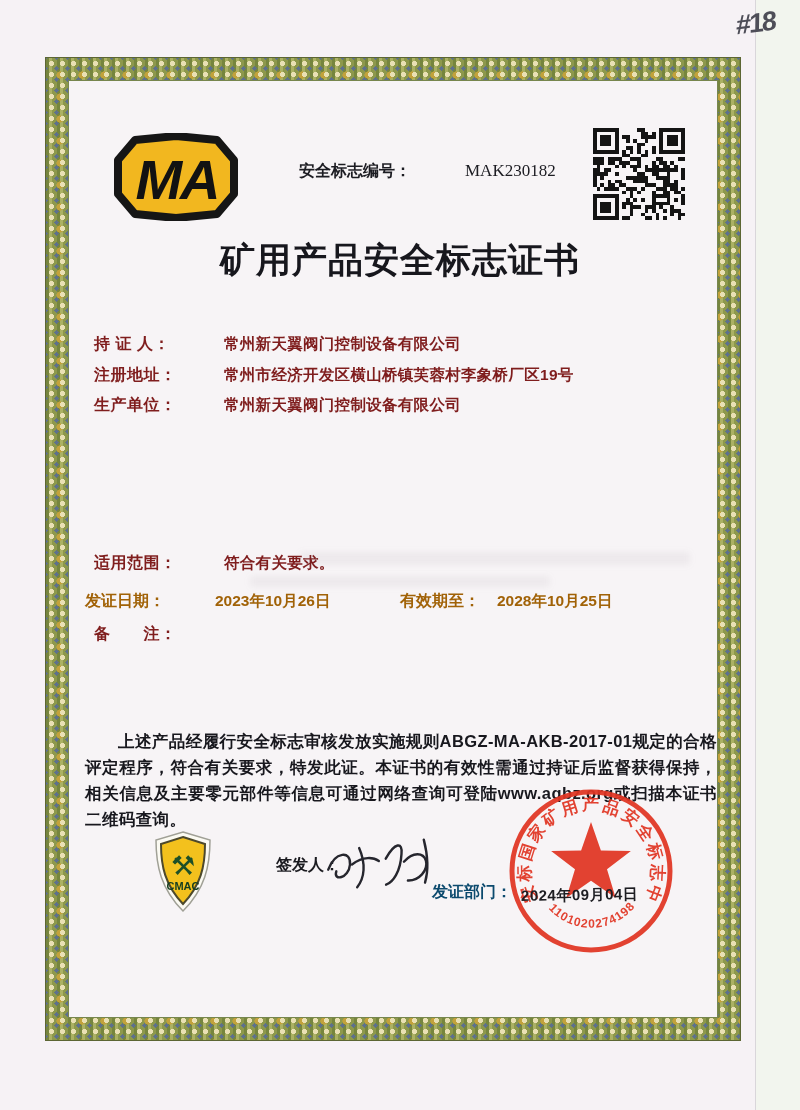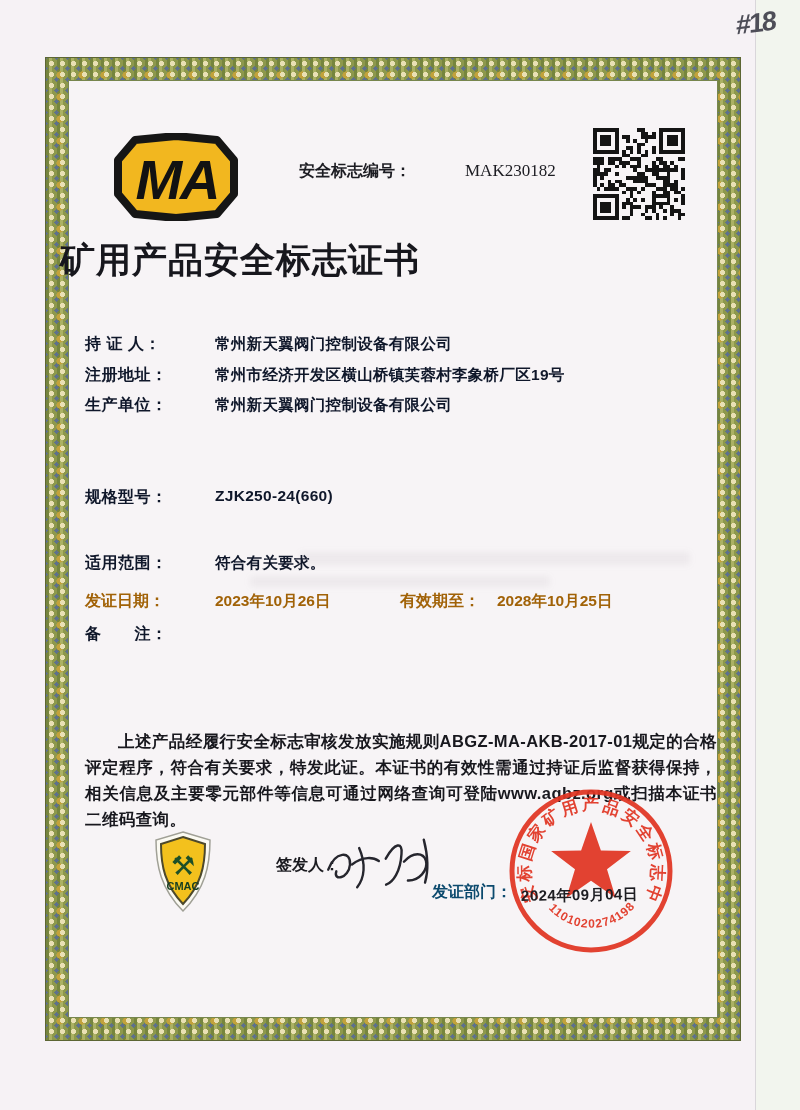--- a/index.html
+++ b/index.html
@@ -20,24 +20,24 @@
              repeating-linear-gradient(90deg,#76853e 0 3px,#abb164 3px 6px,#8d984c 6px 11px);
            background-size:11px 11px, 11px 11px, 22px 22px, auto; 
            background-position:0 0, 5px 5px, 3px 6px, 0 0; }
   .frame-inner { position:absolute; inset:22px; background:#f7f4f6; border:1px solid #77864e; }
   
   .ma-logo { position:absolute; left:113px; top:133px; }
   .certno { position:absolute; left:299px; top:161px; display:flex; gap:10px; align-items:baseline; }
   .certno .lbl { font-size:16px; font-weight:bold; color:#1c1c22; }
   .certno .val { font-size:17px; font-family:"Liberation Serif", serif; color:#1c1c22;margin-left:44px; }
   .qr { position:absolute; left:593px; top:128px; }
-  .title { position:absolute; left:60px; top:237px; width:680px; 
+  .title { position:absolute; left:60px; top:237px; width:680px; text-align:center;
            font-size:35px; font-weight:900; color:#17171d; letter-spacing:1px; }
   
-  .row { position:absolute; left:85px; display:flex; color:#0f172a; font-weight:bold; }
+  .row { position:absolute; left:94px; display:flex; color:#7f1d1d; font-weight:bold; }
   .row .lbl { width:130px; flex:0 0 130px; font-size:16px; letter-spacing:0.5px; }
   .row .val { font-size:15.5px; letter-spacing:0.3px; }
   .row-std .lbl { width:210px; flex:0 0 210px; }
   .row-std .val { width:400px; font-size:15px; line-height:1.5; margin-top:-9px; }
   .dates-row { position:absolute; left:85px; display:flex; color:#a16207; font-weight:bold; font-size:16px; }
   .dates-row .l1 { width:130px; } .dates-row .v1 { width:185px; font-size:15.5px; }
   .dates-row .l2 { width:97px; }  .dates-row .v2 { font-size:15.5px; }
   
   .decl { position:absolute; left:85px; top:728px; width:632px; font-size:16.5px; font-weight:bold;
           color:#18181e; line-height:1.58; text-align:justify; text-indent:2em; letter-spacing:0.4px; }
@@ -391,24 +391,20 @@
     <span class="val">常州新天翼阀门控制设备有限公司</span>
   </div>
   <div class="row" style="top:365px">
     <span class="lbl">注册地址：</span>
     <span class="val">常州市经济开发区横山桥镇芙蓉村李象桥厂区19号</span>
   </div>
   <div class="row" style="top:395px">
     <span class="lbl">生产单位：</span>
     <span class="val">常州新天翼阀门控制设备有限公司</span>
   </div>
-  <div class="row" style="top:487px">
-    <span class="lbl">规格型号：</span>
-    <span class="val">ZJK250-24(660)</span>
-  </div>
   <div class="row" style="top:553px">
     <span class="lbl">适用范围：</span>
     <span class="val">符合有关要求。</span>
   </div>
 
   <div class="dates-row" style="top:591px">
     <span class="l1">发证日期：</span>
     <span class="v1">2023年10月26日</span>
     <span class="l2">有效期至：</span>
     <span class="v2">2028年10月25日</span>

